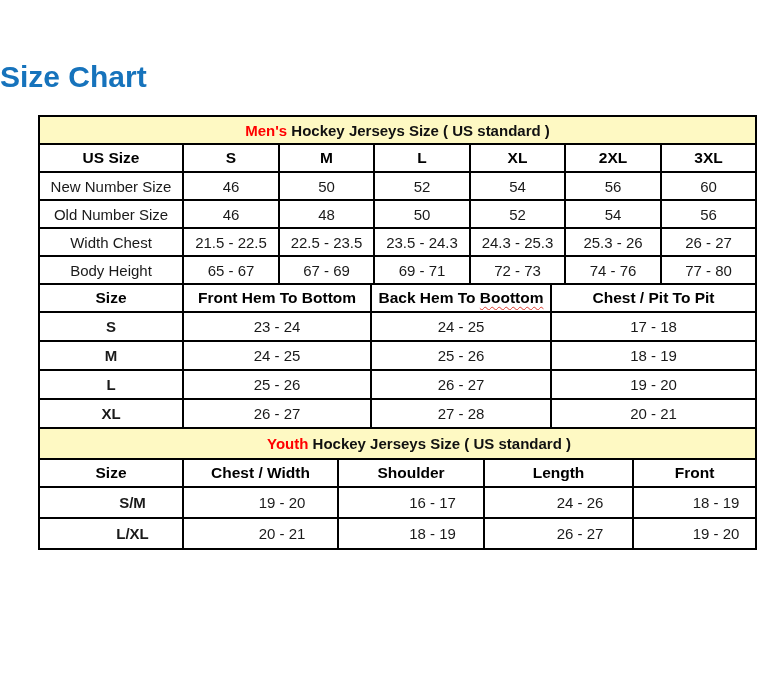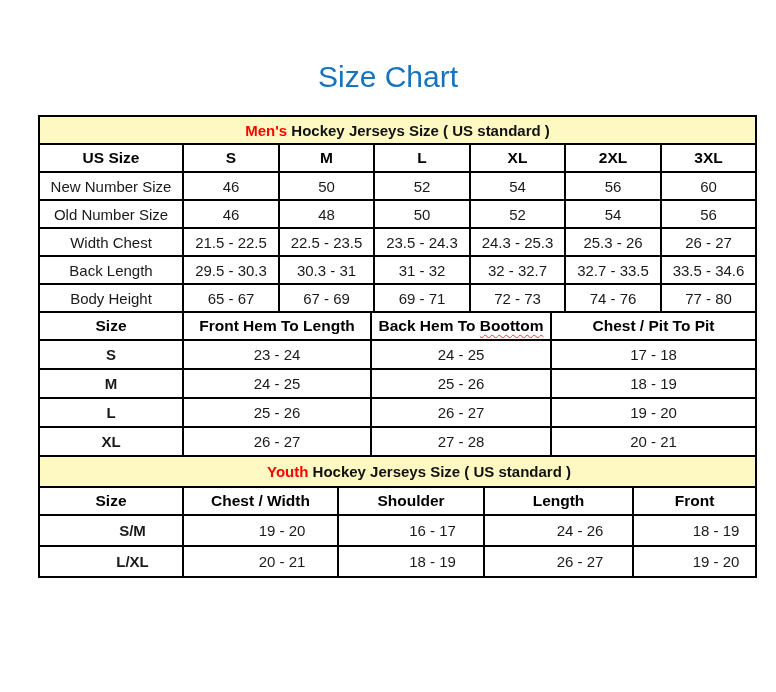--- a/index.html
+++ b/index.html
@@ -5,23 +5,23 @@
   html, body { margin: 0; padding: 0; background: #ffffff; }
   body {
     width: 776px; height: 692px;
     font-family: "Liberation Sans", sans-serif;
     color: #1a1a1a;
     overflow: hidden;
   }
   .page-title {
     margin: 0;
     padding-top: 60px;
-    text-align: center;
+    text-align: left;
     font-size: 30px;
-    font-weight: normal;
+    font-weight: bold;
     color: #1673bc;
     letter-spacing: 0px;
   }
   .chart-wrap {
     width: 717px;
     margin: 21px 0 0 38px;
   }
   table.size-table {
     border-collapse: collapse;
     table-layout: fixed;
@@ -117,29 +117,20 @@
     <tr>
       <td class="row-label-plain">Width Chest</td>
       <td>21.5 - 22.5</td>
       <td>22.5 - 23.5</td>
       <td>23.5 - 24.3</td>
       <td>24.3 - 25.3</td>
       <td>25.3 - 26</td>
       <td>26 - 27</td>
     </tr>
     <tr>
-      <td class="row-label-plain">Back Length</td>
-      <td>29.5 - 30.3</td>
-      <td>30.3 - 31</td>
-      <td>31 - 32</td>
-      <td>32 - 32.7</td>
-      <td>32.7 - 33.5</td>
-      <td>33.5 - 34.6</td>
-    </tr>
-    <tr>
       <td class="row-label-plain">Body Height</td>
       <td>65 - 67</td>
       <td>67 - 69</td>
       <td>69 - 71</td>
       <td>72 - 73</td>
       <td>74 - 76</td>
       <td>77 - 80</td>
     </tr>
   </tbody>
     </table>
@@ -147,21 +138,21 @@
   <table class="size-table womens-table">
     <colgroup>
       <col style="width:144px">
         <col style="width:188px">
         <col style="width:180px">
         <col style="width:205px">
     </colgroup>
     <tbody>
     <tr class="header-row">
       <th>Size</th>
-      <th>Front Hem To Length</th>
+      <th>Front Hem To Bottom</th>
       <th><span>Back Hem To </span><span class="squiggle">Boottom</span></th>
       <th>Chest / Pit To Pit</th>
     </tr>
     <tr>
       <td class="row-label-bold">S</td>
       <td>23 - 24</td>
       <td>24 - 25</td>
       <td>17 - 18</td>
     </tr>
     <tr>

